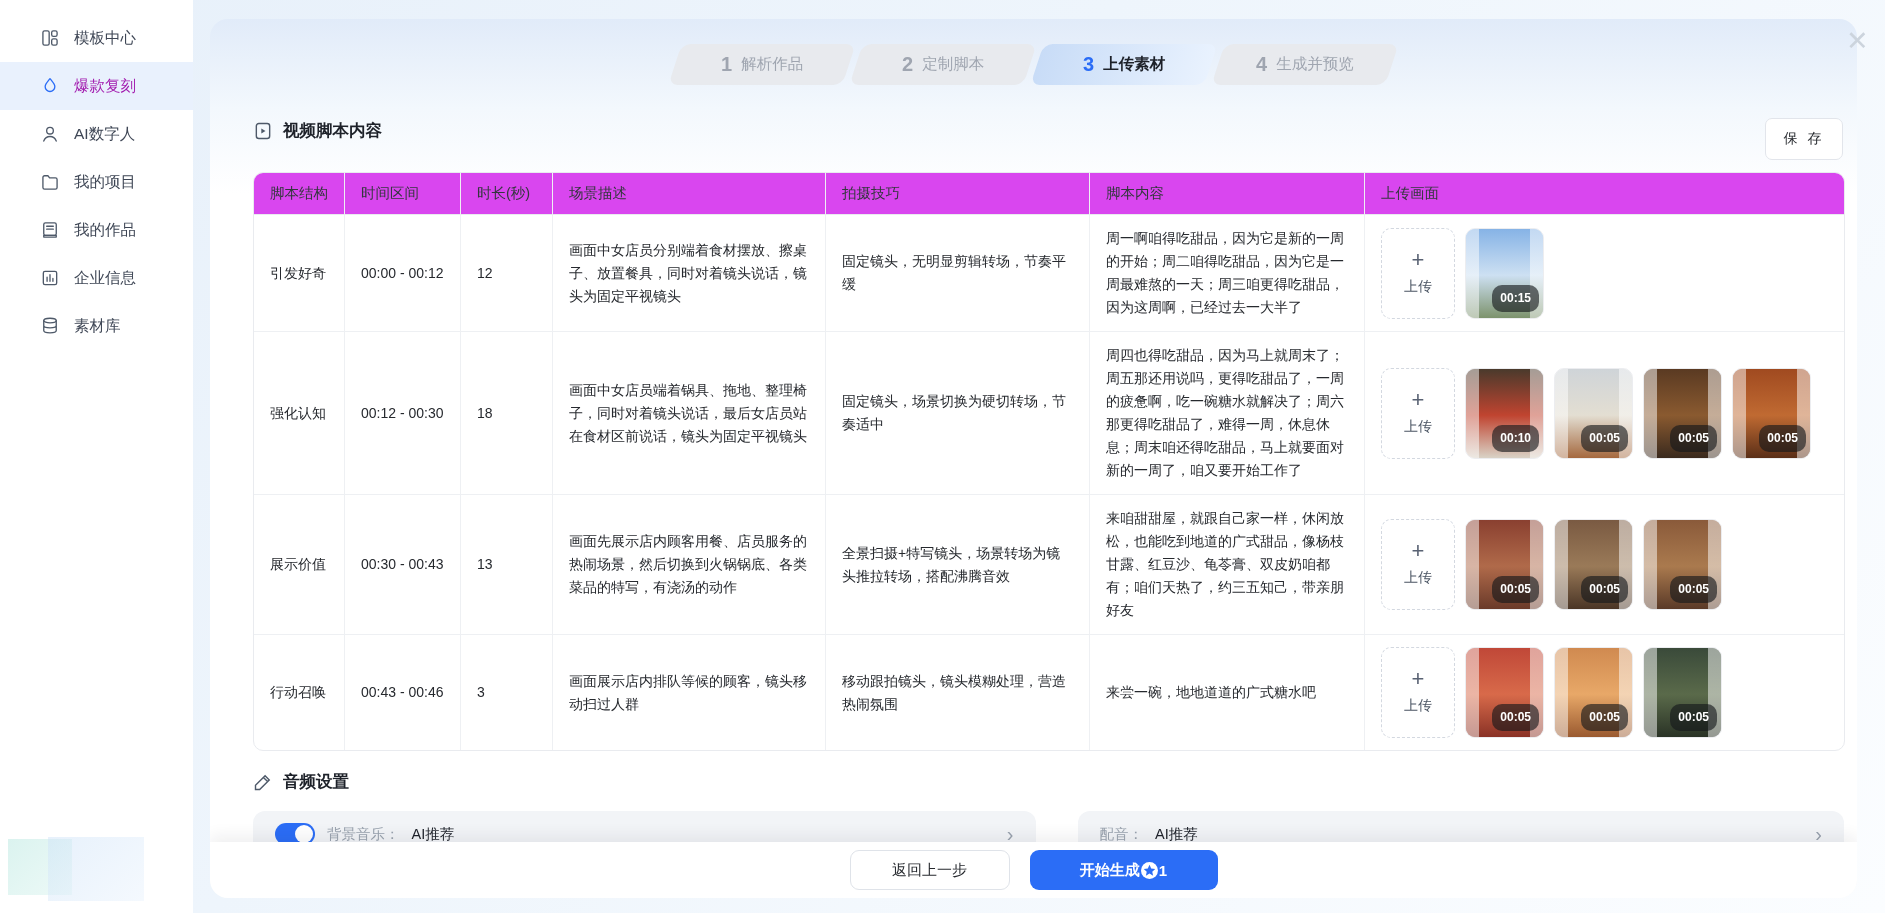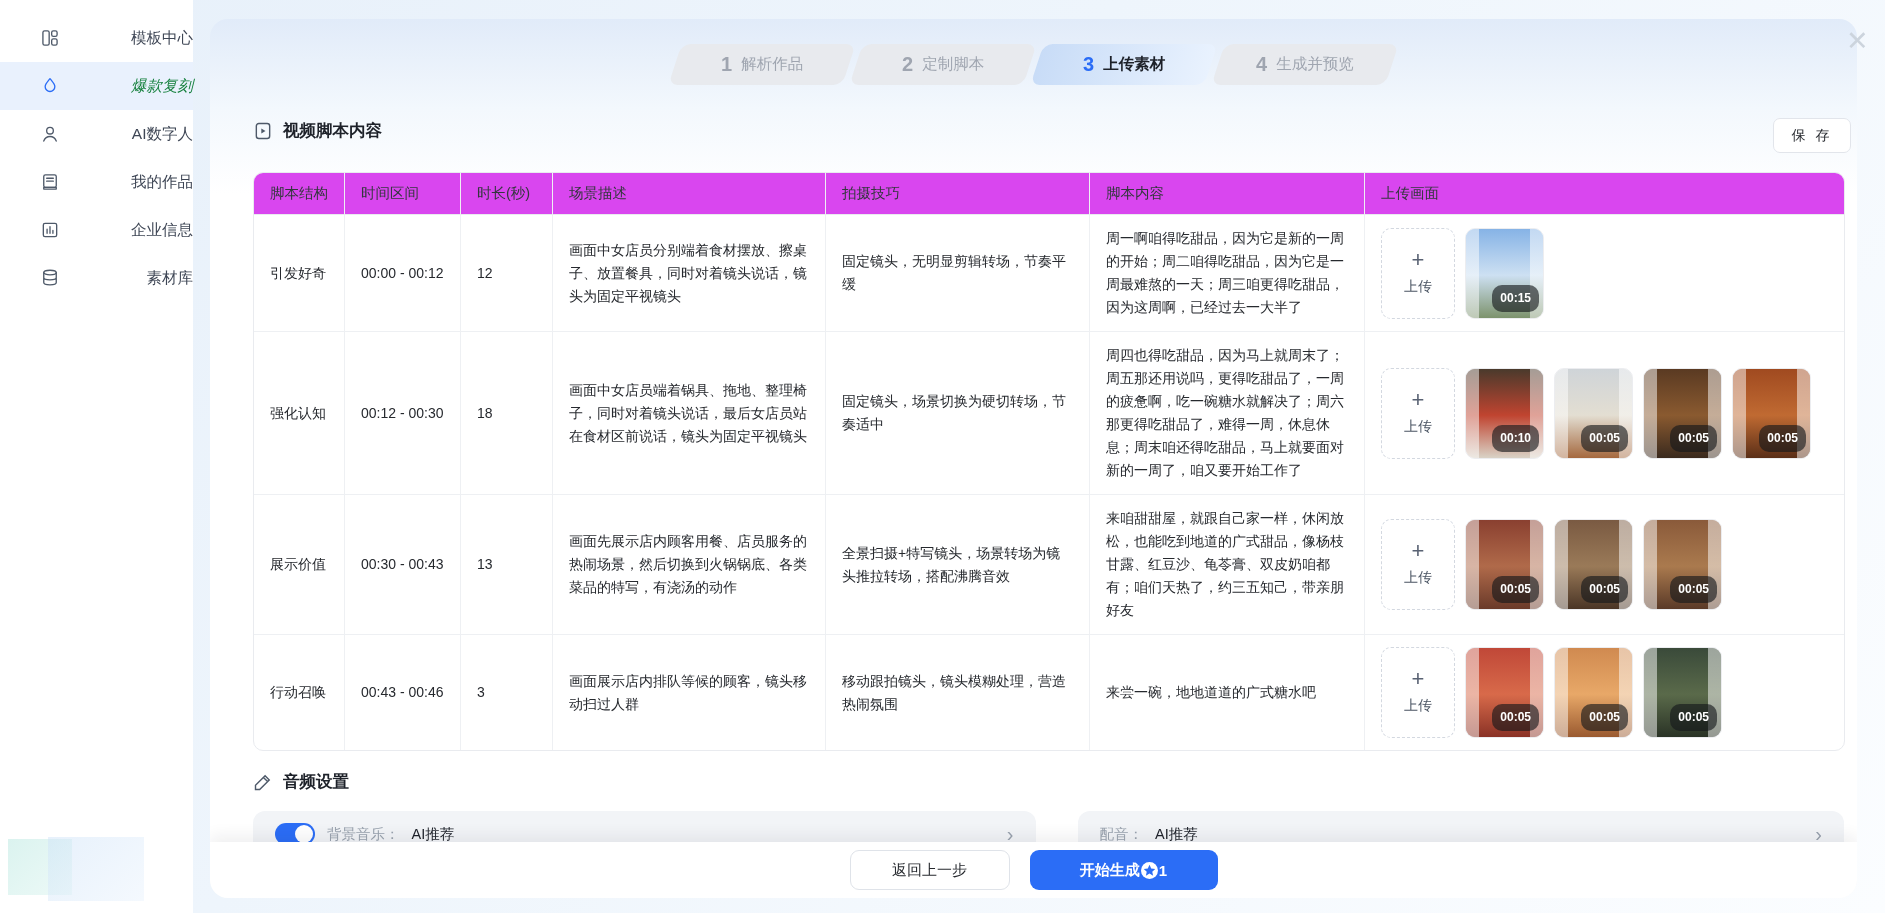--- a/index.html
+++ b/index.html
@@ -4,23 +4,23 @@
 <style>
   * { box-sizing: border-box; margin: 0; padding: 0; }
   html,body { width:1885px; height:913px; overflow:hidden; }
   body {
     font-family: "Liberation Sans", "DejaVu Sans", sans-serif;
     background: linear-gradient(135deg,#e7f0fa 0%,#eef5fc 40%,#fbfdff 100%);
     position: relative; color:#24272c;
   }
   
   .sidebar { position:absolute; left:0; top:0; width:193px; height:913px; background:#ffffff; z-index:3; padding-top:14px; }
-  .side-item { display:flex; align-items:center; gap:14px; height:48px; padding-left:40px; font-size:15.5px; color:#3e4655; cursor:pointer;justify-content:space-between; }
+  .side-item { display:flex; align-items:center; gap:14px; height:48px; padding-left:40px; font-size:15.5px; color:#3e4655; cursor:pointer; }
   .side-item .s-ico { width:20px; height:20px; display:flex; align-items:center; justify-content:center; color:#4e5969; }
-  .side-item.active { background:#e9f1fd; color:#15803d;font-style:italic; }
+  .side-item.active { background:#e9f1fd; color:#a21caf; }
   .side-item.active .s-ico { color:#2b6df6; }
   .deco { position:absolute; left:8px; bottom:12px; width:140px; height:76px; }
   .deco .d1 { position:absolute; left:0; bottom:6px; width:64px; height:56px; background:linear-gradient(135deg,#bde9e2 0%,#dff5f1 100%); opacity:.55; }
   .deco .d2 { position:absolute; left:40px; bottom:0; width:96px; height:64px; background:linear-gradient(135deg,#cfe3f8 0%,#eaf3fd 100%); opacity:.5; }
   
   .card { position:absolute; left:210px; top:19px; width:1647px; height:879px; border-radius:18px;
           background:linear-gradient(180deg,#e1ebf9 0%,#f3f8fd 90px,#ffffff 175px); overflow:hidden; z-index:2; }
   .close-btn { position:absolute; left:1846px; top:28px; z-index:5; font-size:27px; color:#ccd4dd; cursor:pointer; line-height:1; }
   
   .stepper { display:flex; justify-content:center; gap:7px; padding-top:25px; }
@@ -31,21 +31,21 @@
   .step-label { font-size:15.5px; color:#9fa5b0; }
   .step.active { background:linear-gradient(90deg,#c8dcf7 0%,#e9f2fe 100%); }
   .step.active .step-num { color:#2b6df6; }
   .step.active .step-label { color:#1d2129; font-weight:bold; }
   
   .section-head { display:flex; align-items:center; gap:10px; margin-left:43px; }
   .sh-video { margin-top:35px; }
   .sh-audio { margin-top:20px; }
   .section-head .h-ico { width:20px; height:20px; color:#4e5969; display:flex; }
   .section-title { font-size:16.5px; font-weight:bold; color:#1d2129; }
-  .save-btn { position:absolute; top:99px; right:6px; width:78px; height:35px; background:#fff; border:1px solid #e2e5eb;
+  .save-btn { position:absolute; top:99px; right:14px; width:78px; height:42px; background:#fff; border:1px solid #e2e5eb;
               border-radius:7px; font-size:14px; color:#26292e; display:flex; align-items:center; justify-content:center;
               letter-spacing:3px; cursor:pointer; }
   
   .table-wrap { margin:30px 13px 0 43px; width:1592px; border:1px solid #e9ebef; border-radius:10px; overflow:hidden; background:#fff; }
   table { width:100%; border-collapse:separate; border-spacing:0; table-layout:fixed; }
   col.c1{width:91px} col.c2{width:116px} col.c3{width:92px} col.c4{width:273px} col.c5{width:264px} col.c6{width:275px} col.c7{width:479px}
   th { background:#d946ef; height:42px; text-align:left; padding:0 16px; font-size:14.5px; font-weight:500; color:#33373d;
        border-bottom:1px solid #e9ebef; border-right:1px solid #eef0f3; }
   th:last-child { border-right:none; }
   td { padding:12px 16px; font-size:14px; line-height:23px; color:#26292e; vertical-align:middle;
@@ -110,20 +110,28 @@
         <span>爆款复刻</span>
       </div>
       <div class="side-item">
         <span class="s-ico">
           <svg viewBox="0 0 24 24" width="20" height="20" fill="none" stroke="currentColor" stroke-width="1.6" stroke-linecap="round" stroke-linejoin="round">
             <circle cx="12" cy="8" r="4"></circle>
             <path d="M4.5 20.5c1.5-4 4.5-5.5 7.5-5.5s6 1.5 7.5 5.5"></path>
           </svg>
         </span>
         <span>AI数字人</span>
+      </div>
+      <div class="side-item">
+        <span class="s-ico">
+          <svg viewBox="0 0 24 24" width="20" height="20" fill="none" stroke="currentColor" stroke-width="1.6" stroke-linecap="round" stroke-linejoin="round">
+            <path d="M3.5 6.5a2 2 0 0 1 2-2h4l2 2.5h7a2 2 0 0 1 2 2v9.5a2 2 0 0 1-2 2h-13a2 2 0 0 1-2-2z"></path>
+          </svg>
+        </span>
+        <span>我的项目</span>
       </div>
       <div class="side-item">
         <span class="s-ico">
           <svg viewBox="0 0 24 24" width="20" height="20" fill="none" stroke="currentColor" stroke-width="1.6" stroke-linecap="round" stroke-linejoin="round">
             <rect x="4.5" y="3.5" width="15" height="15" rx="2"></rect>
             <path d="M8 7.5h8M8 11h8M4.5 18.5h15v2h-15z"></path>
           </svg>
         </span>
         <span>我的作品</span>
       </div>

